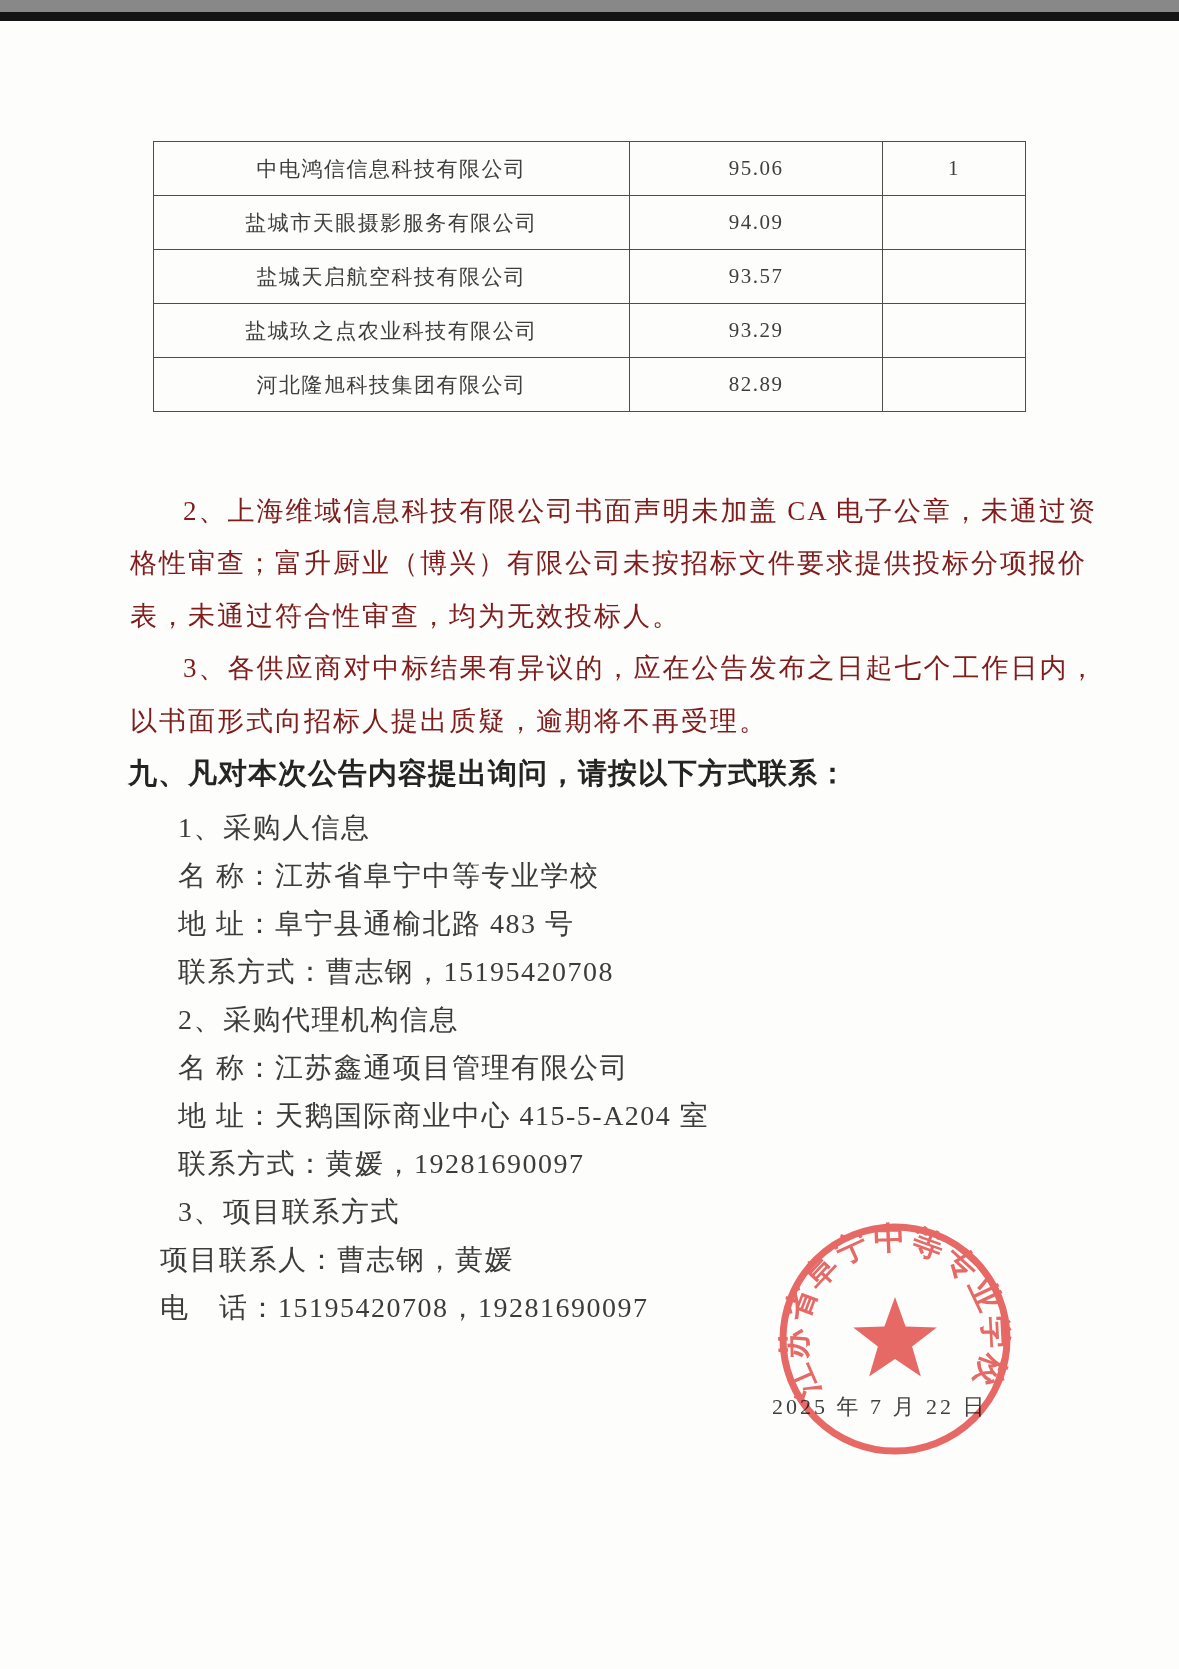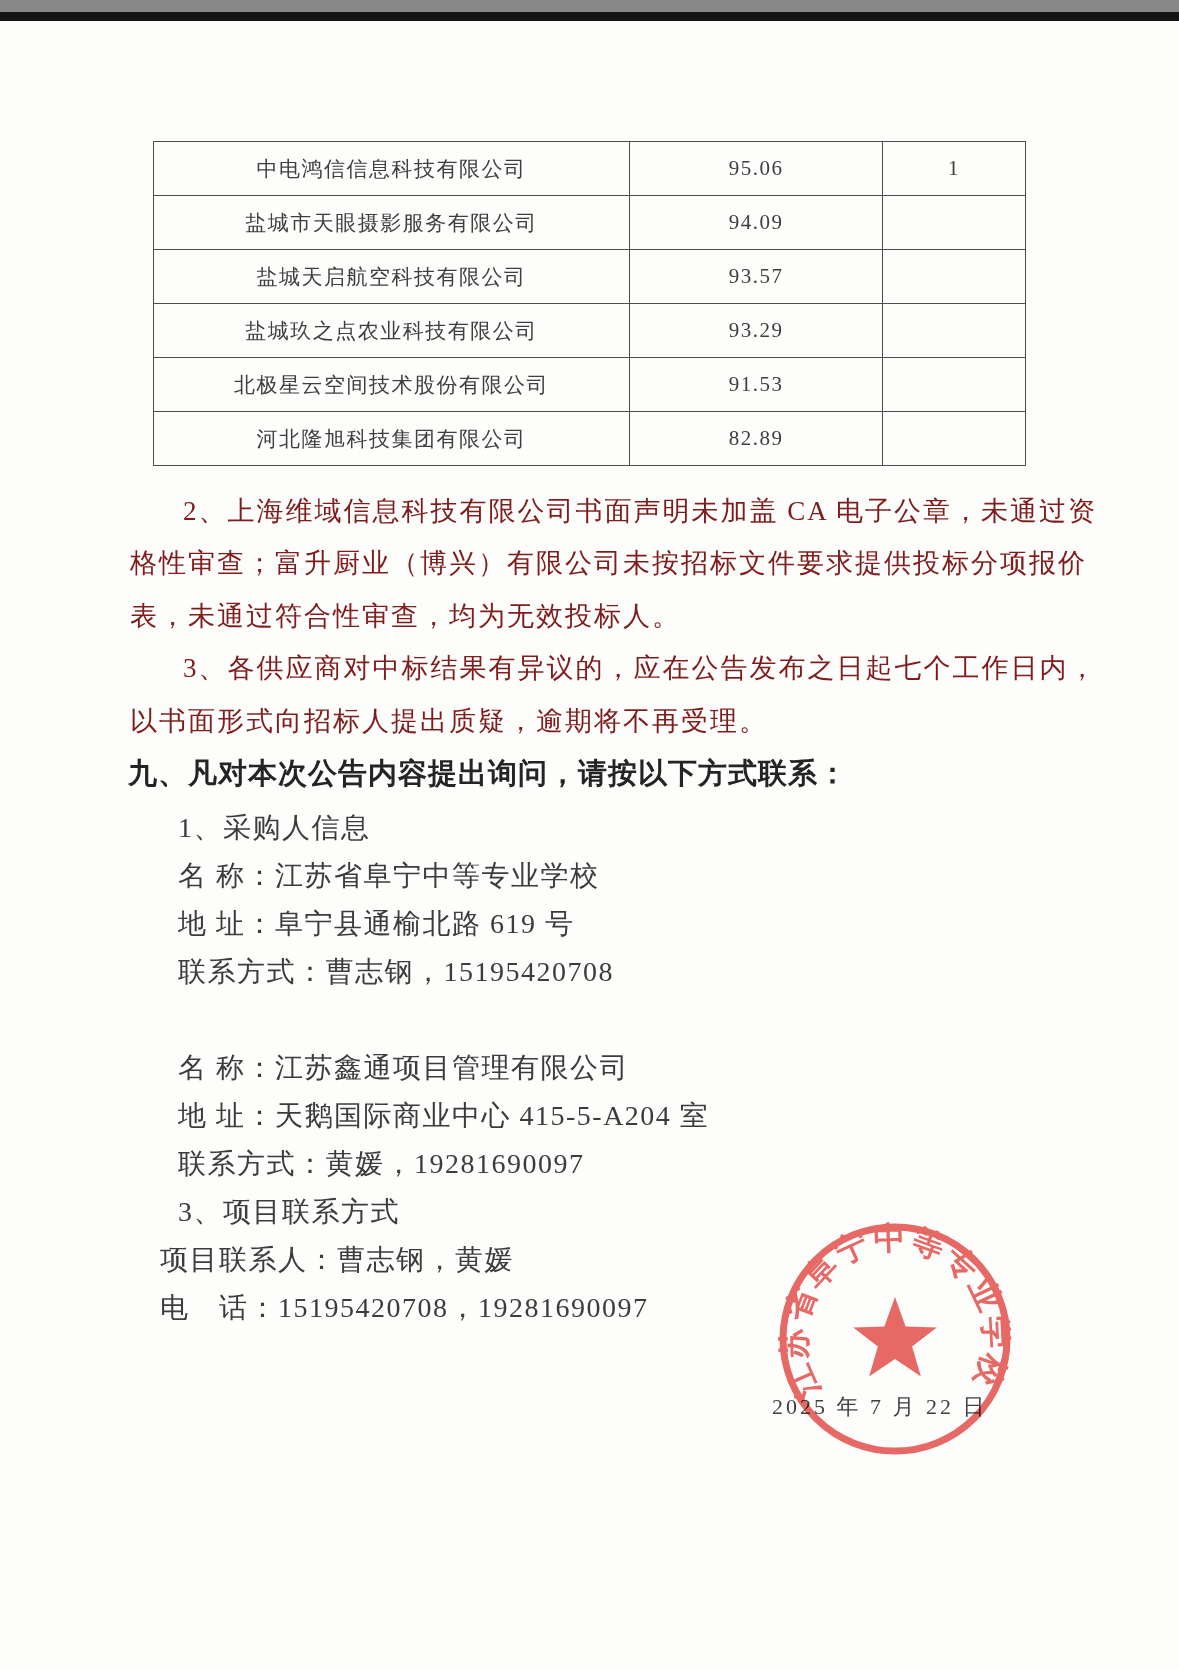--- a/index.html
+++ b/index.html
@@ -71,44 +71,40 @@
         <td class="col-company">盐城天启航空科技有限公司</td>
         <td class="col-score">93.57</td>
         <td class="col-rank"></td>
       </tr>
       <tr>
         <td class="col-company">盐城玖之点农业科技有限公司</td>
         <td class="col-score">93.29</td>
         <td class="col-rank"></td>
       </tr>
       <tr>
-        <td class="col-company">北极星云空间技术股份有限公司</td>
-        <td class="col-score">91.53</td>
-        <td class="col-rank"></td>
-      </tr>
-      <tr>
         <td class="col-company">河北隆旭科技集团有限公司</td>
         <td class="col-score">82.89</td>
         <td class="col-rank"></td>
       </tr>
     </tbody>
   </table>
 
   <div class="line body-line" style="left:183px; top:481px;">2、上海维域信息科技有限公司书面声明未加盖 CA 电子公章，未通过资</div>
   <div class="line body-line" style="left:130px; top:586px;">表，未通过符合性审查，均为无效投标人。</div>
   <div class="line body-line" style="left:130px; top:533px;">格性审查；富升厨业（博兴）有限公司未按招标文件要求提供投标分项报价</div>
   <div class="line body-line" style="left:183px; top:638px;">3、各供应商对中标结果有异议的，应在公告发布之日起七个工作日内，</div>
   <div class="line section-heading" style="left:128px; top:742px;">九、凡对本次公告内容提出询问，请按以下方式联系：</div>
 
   <div class="line body-line" style="left:130px; top:691px;">以书面形式向招标人提出质疑，逾期将不再受理。</div>
 
   <div class="line contact-line" style="left:178px; top:797px;">1、采购人信息</div>
   <div class="line contact-line" style="left:178px; top:845px;">名 称：江苏省阜宁中等专业学校</div>
-  <div class="line contact-line" style="left:178px; top:893px;">地 址：阜宁县通榆北路 619 号</div>
+  <div class="line contact-line" style="left:178px; top:893px;">地 址：阜宁县通榆北路 483 号</div>
   <div class="line contact-line" style="left:178px; top:941px;text-align:right;">联系方式：曹志钢，15195420708</div>
+  <div class="line contact-line" style="left:178px; top:989px;">2、采购代理机构信息</div>
   <div class="line contact-line" style="left:178px; top:1037px;">名 称：江苏鑫通项目管理有限公司</div>
   <div class="line contact-line" style="left:178px; top:1085px;">地 址：天鹅国际商业中心 415-5-A204 室</div>
   <div class="line contact-line" style="left:178px; top:1133px;">联系方式：黄媛，19281690097</div>
   <div class="line contact-line" style="left:178px; top:1181px;">3、项目联系方式</div>
   <div class="line contact-line" style="left:160px; top:1229px;">项目联系人：曹志钢，黄媛</div>
   <div class="line contact-line" style="left:160px; top:1277px;">电　话：15195420708，19281690097</div>
 
   <div class="doc-date">2025 年 7 月 22 日</div>
 
   <svg class="stamp" viewBox="-125 -125 250 250" xmlns="http://www.w3.org/2000/svg">

